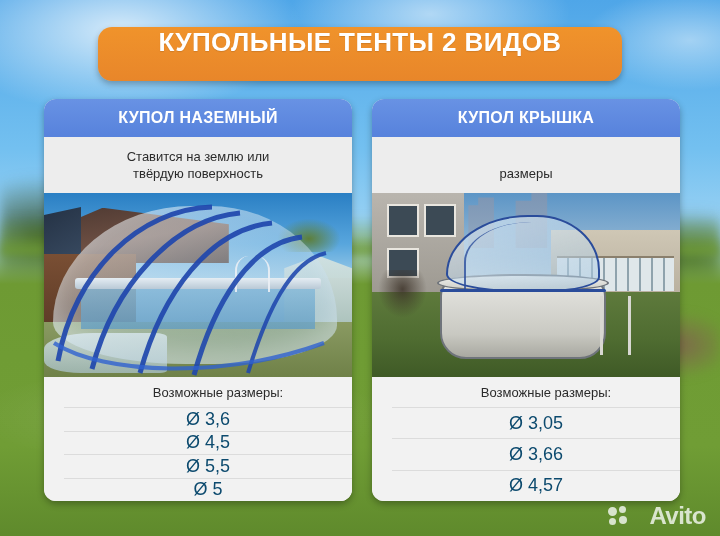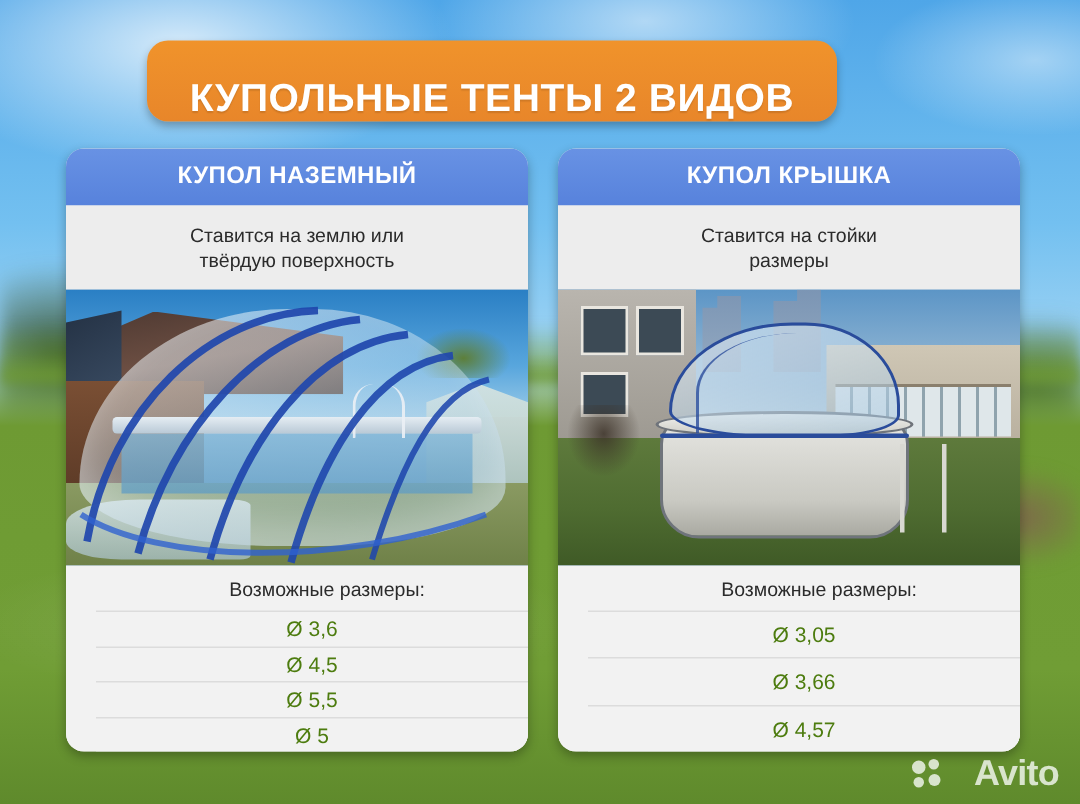--- a/index.html
+++ b/index.html
@@ -75,27 +75,27 @@
     height: 90px;
     background: radial-gradient(ellipse 70px 45px at 80px 45px, #7d6a4a 0%, rgba(125,106,74,0) 75%);
     filter: blur(5px);
   }
 
   
   .title-banner {
     position: absolute;
     left: 98px;
     top: 27px;
-    width: 460px;
+    width: 524px;
     height: 54px;
     background: linear-gradient(180deg, #F0932B 0%, #E8862A 100%);
     border-radius: 14px;
     box-shadow: 0 3px 6px rgba(0,0,0,.28);
     display: flex;
-    align-items: flex-end;
+    align-items: flex-start;
     justify-content: center;
   }
   .title-banner .title-text {
     color: #FFFFFF;
     font-size: 26px;
     font-weight: bold;
     letter-spacing: .4px;
     white-space: nowrap;
     text-shadow: 0 1px 1px rgba(0,0,0,.12);
   }
@@ -308,22 +308,22 @@
     color: #2b2b2b;
     font-size: 13px;
     background: #F2F2F2;
     padding-left: 40px;
   }
   .size-row {
     flex: 1 1 auto;
     display: flex;
     align-items: center;
     justify-content: center;
-    color: #4d7c0f;
-    font-size: 14px;
+    color: #0c4a6e;
+    font-size: 18px;
     border-top: 1px solid #DCDCDC;
     background: #F2F2F2;
     margin-left: 20px;
   }
 
   
   .avito {
     position: absolute;
     right: 14px;
     bottom: 8px;
@@ -418,21 +418,21 @@
       </div>
     </div>
 
     <div class="card">
       <div class="card-header">
         <span class="card-header-text">КУПОЛ КРЫШКА</span>
       </div>
 
       <div class="card-desc">
         <span>
-          <span>Ставится на стойки</span><br>
+          <br>
           <span>размеры</span>
         </span>
       </div>
 
       <div class="card-photo">
         <div class="photo-inner">
           <div class="p2-sky"></div>
           <div class="p2-towers"></div>
           <div class="p2-bldgL"></div>
           <div class="p2-winL1"></div>

